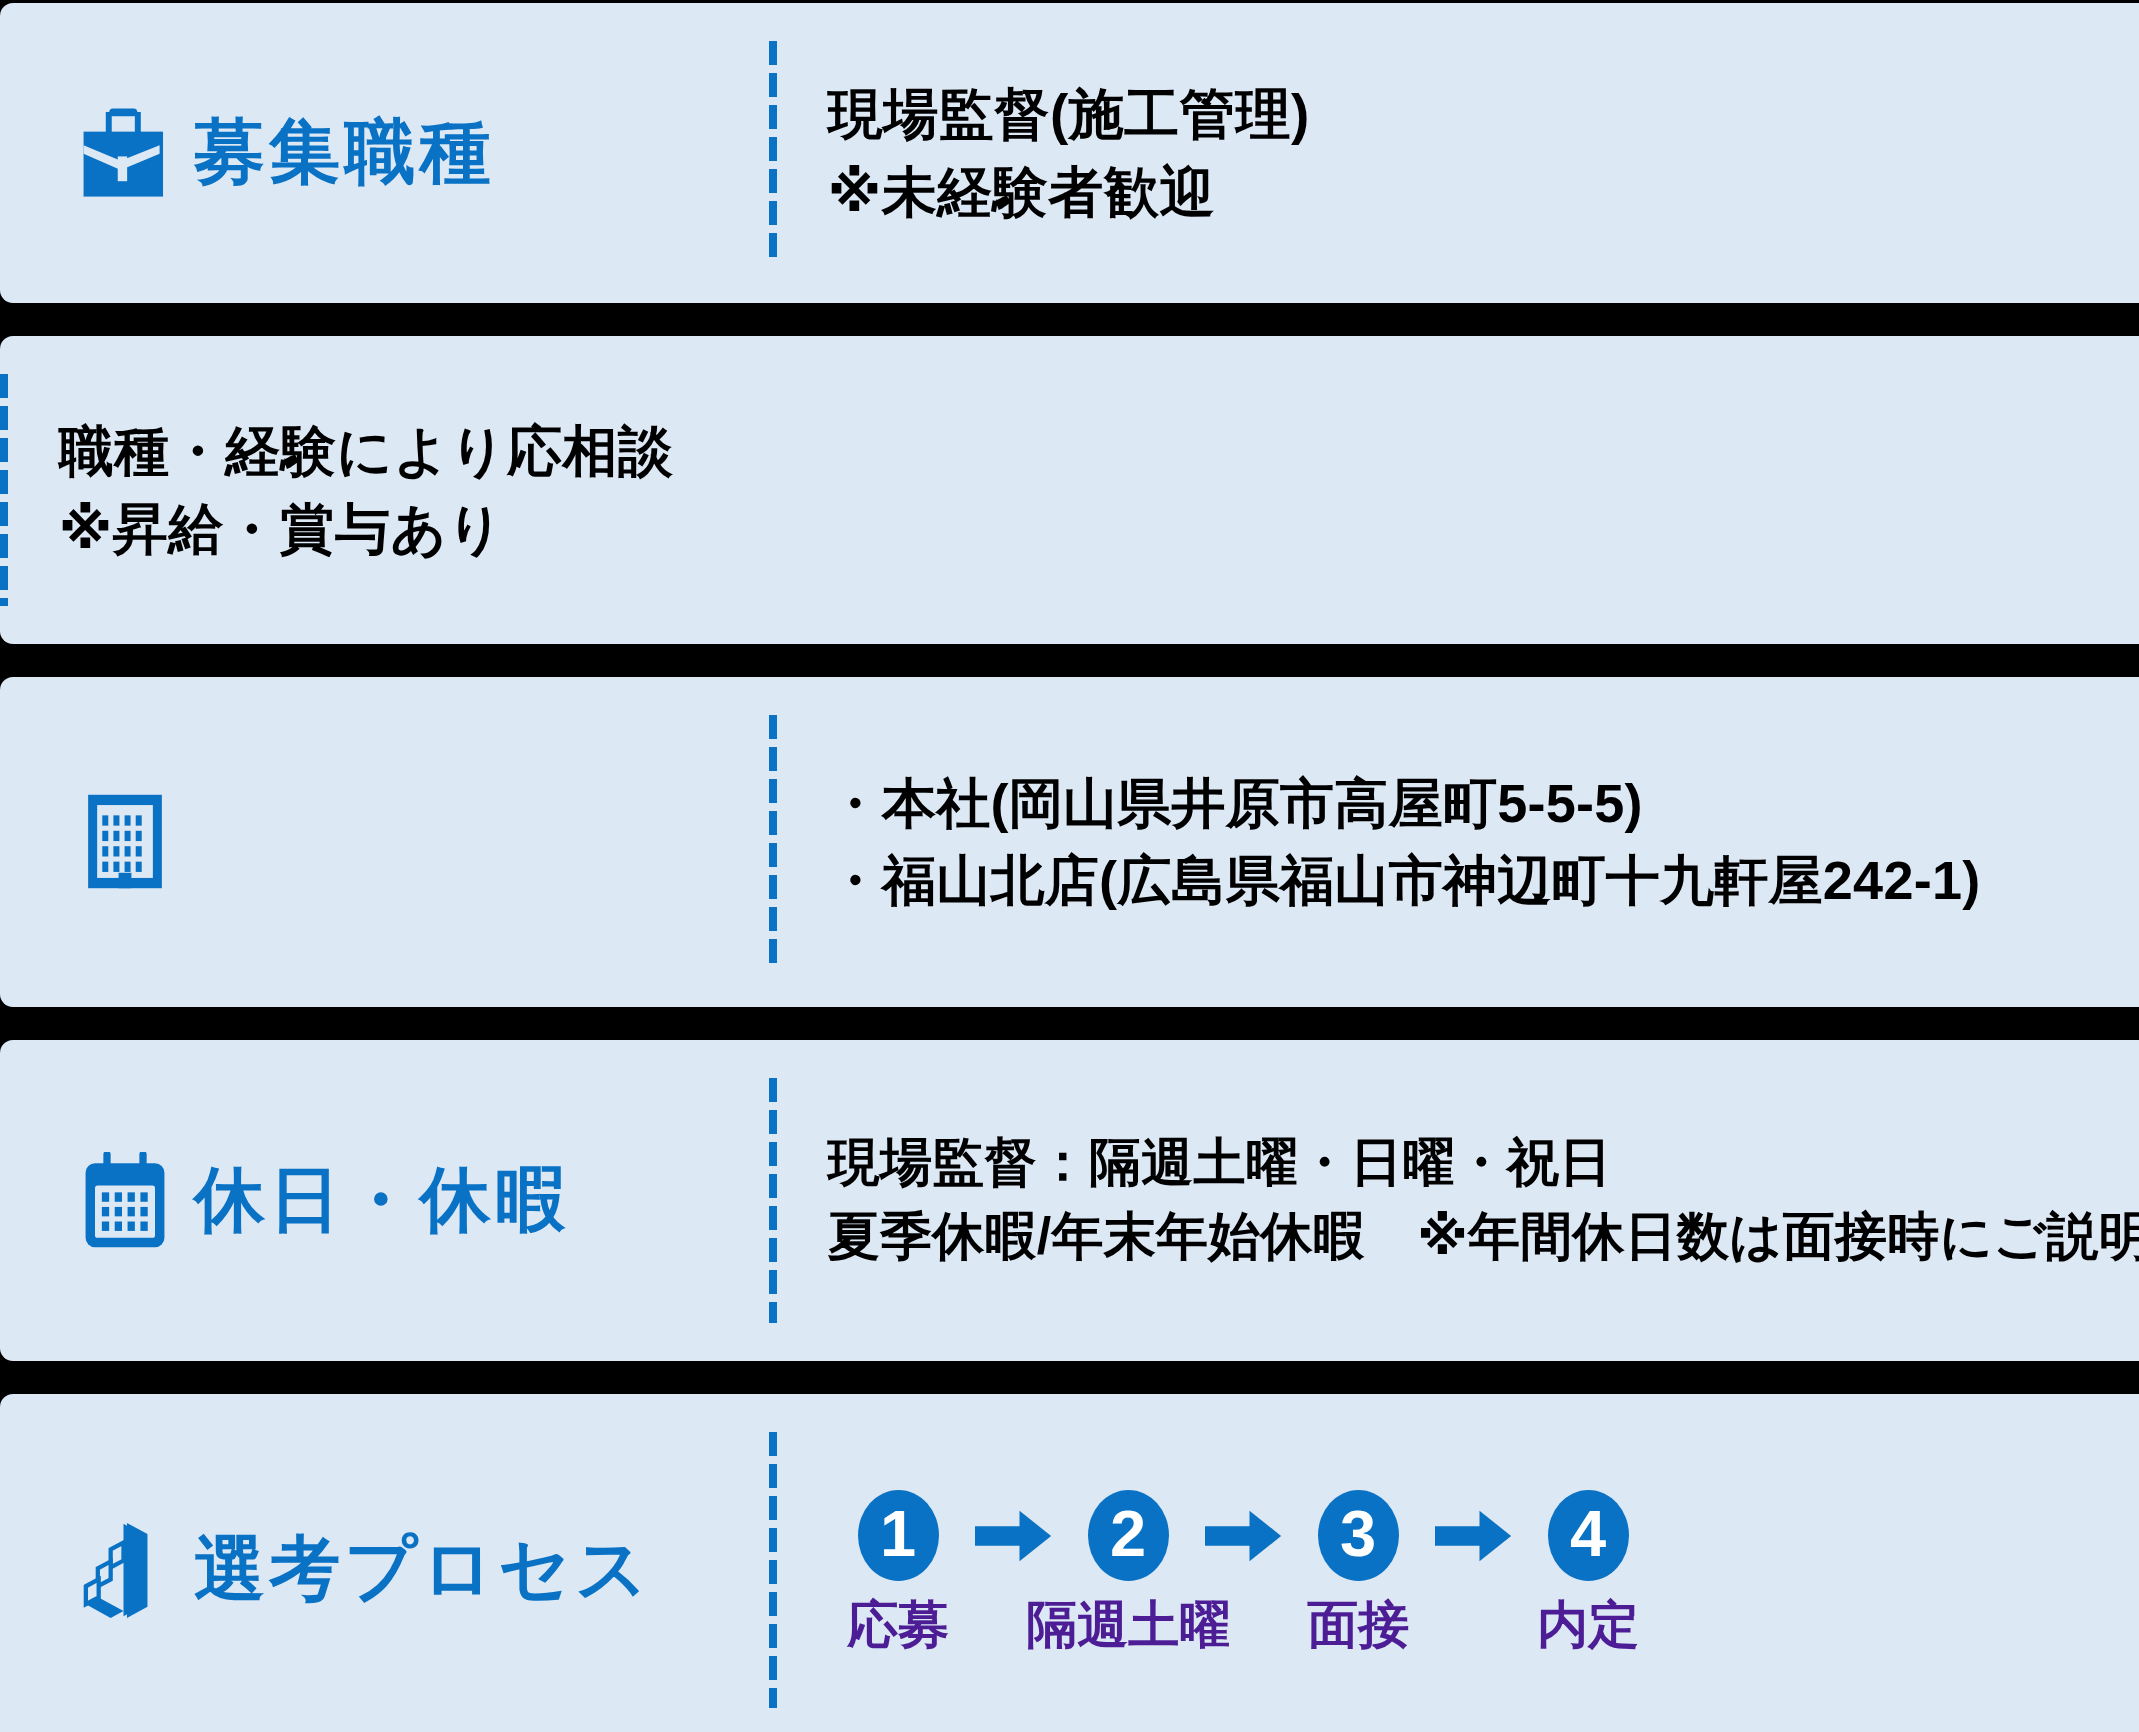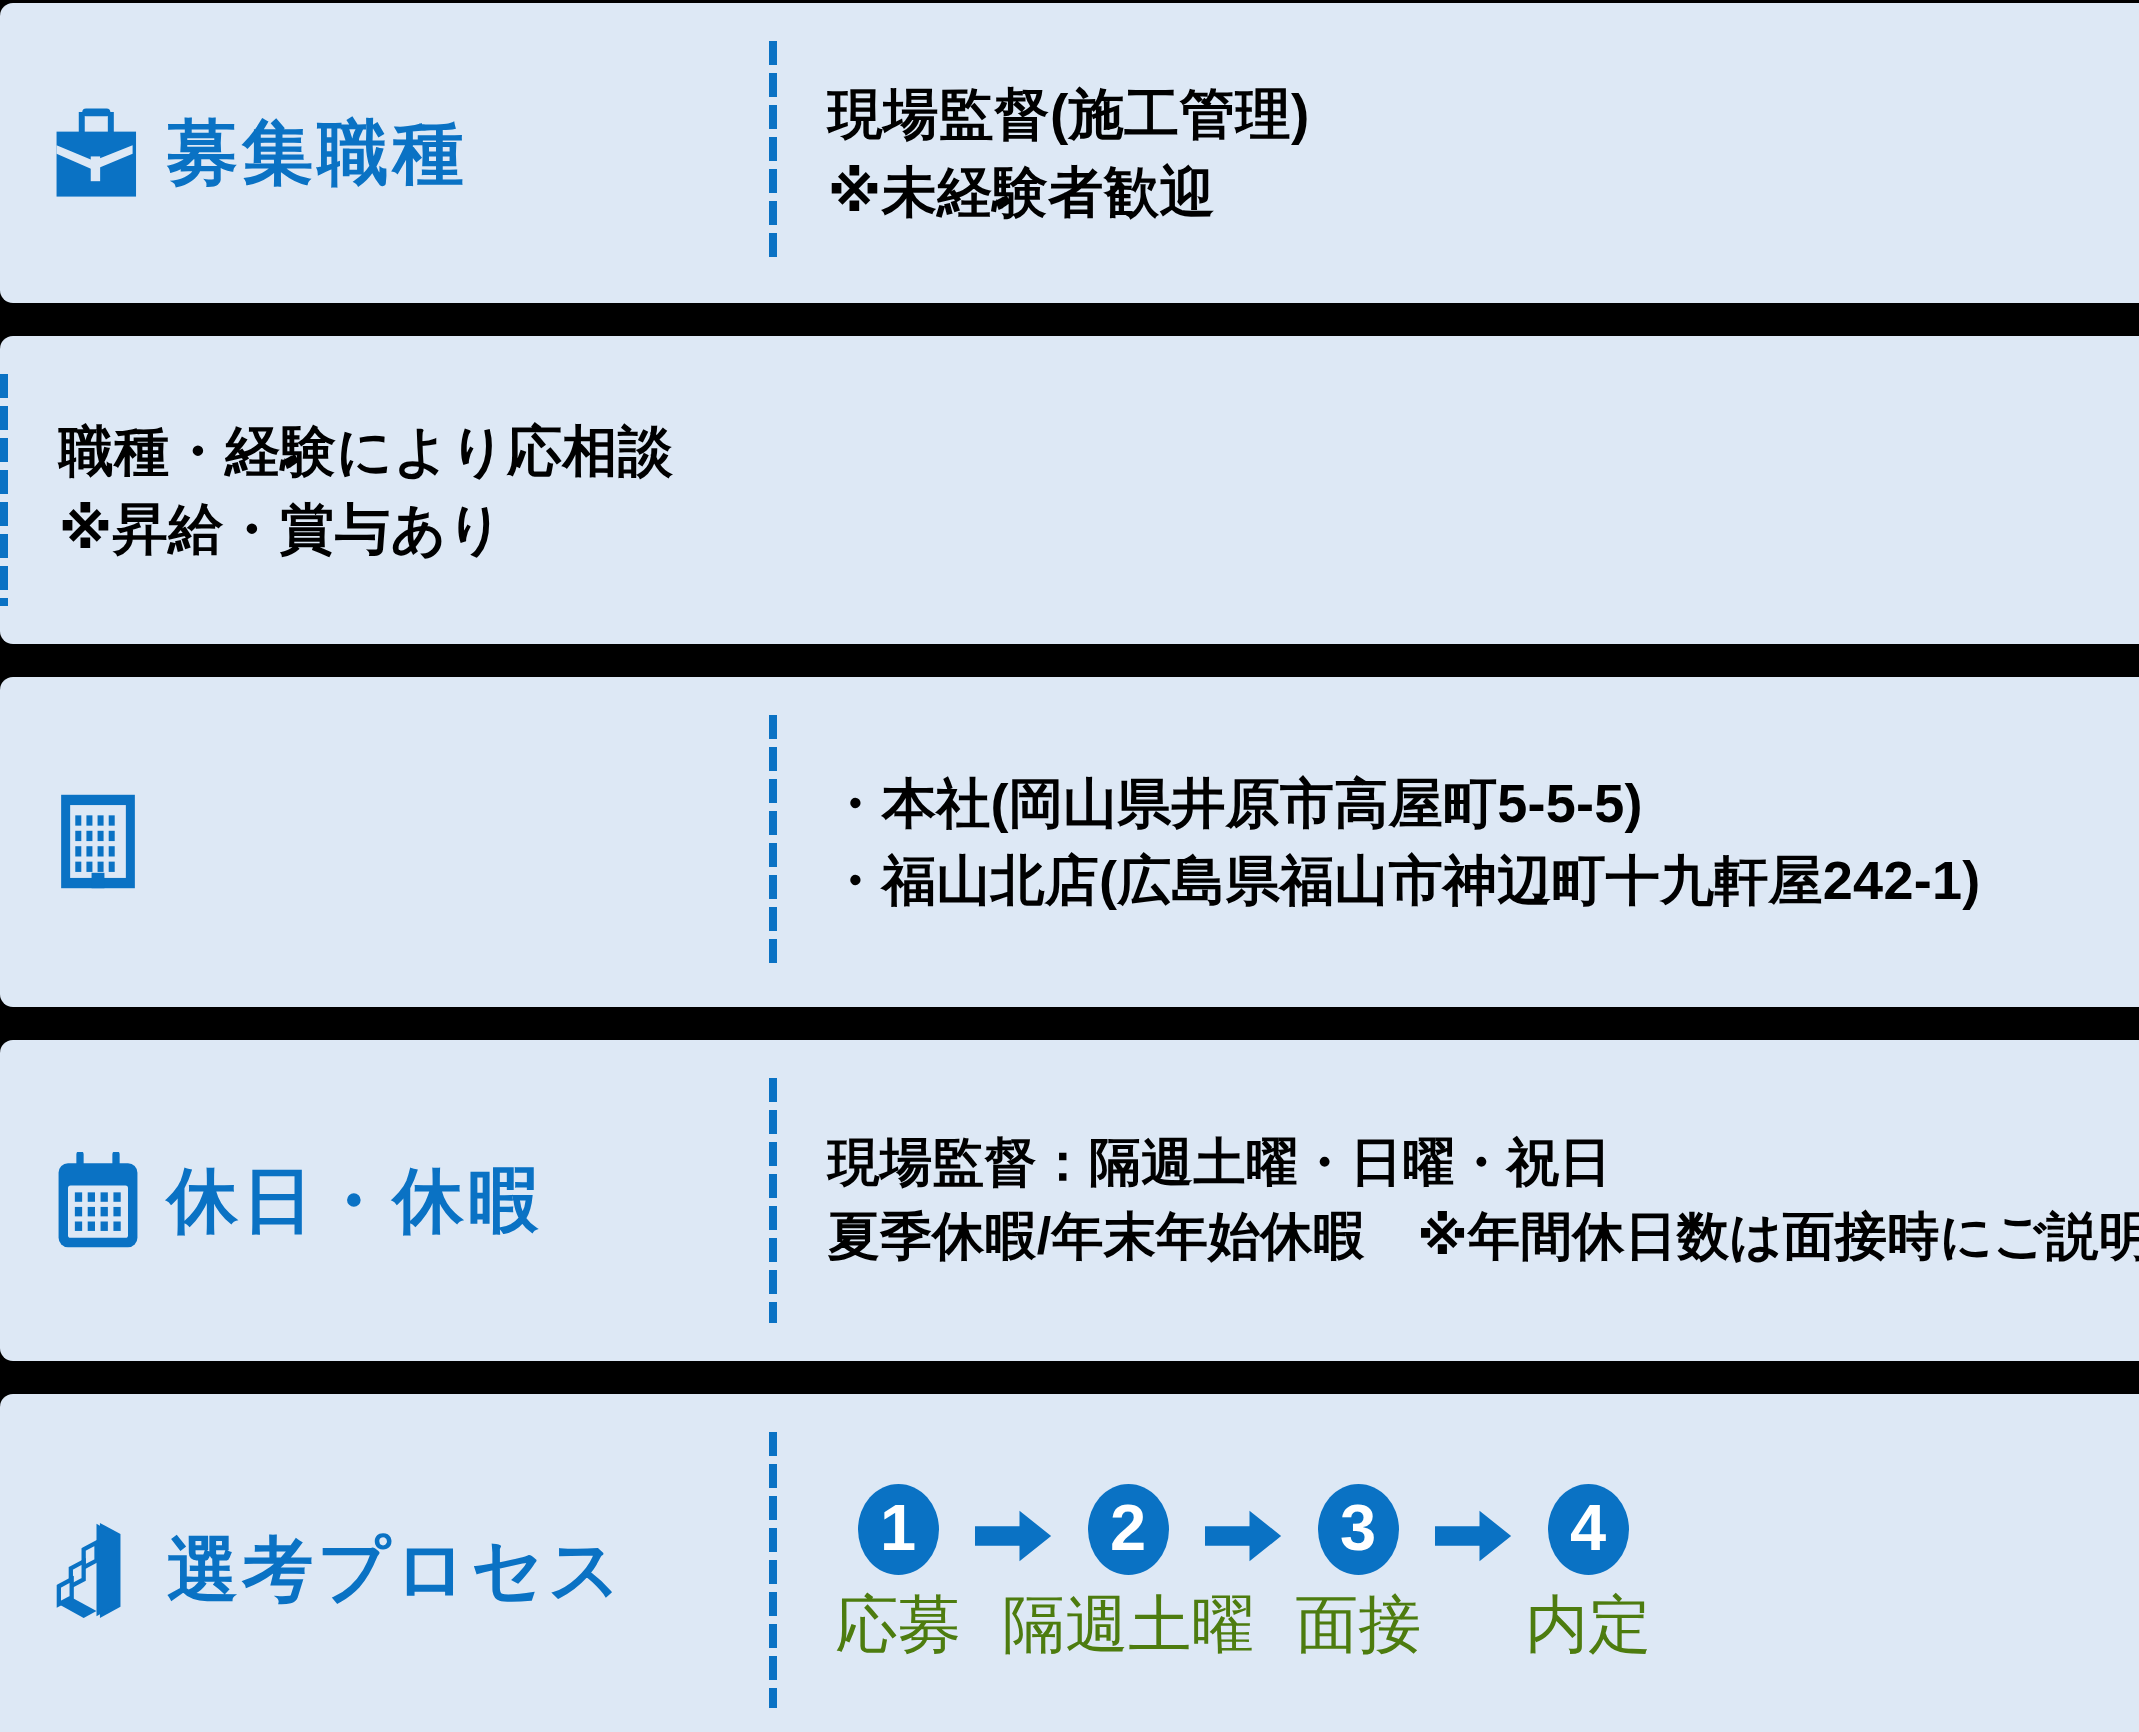--- a/index.html
+++ b/index.html
@@ -39,22 +39,23 @@
   .row-location { height: 330px; }
   .row-holiday  { height: 321px; }
   .row-process  { height: 352px; }
 
   
   .label-cell {
     width: 769px;
     flex: 0 0 769px;
     display: flex;
     align-items: center;
-    padding-left: 46px;
+    padding-left: 73px;
     box-sizing: border-box;
+    font-family: Liberation Serif, serif;
   }
   .icon-box {
     flex: 0 0 auto;
     width: 103px;
     height: 103px;
     display: flex;
     align-items: center;
     justify-content: center;
     margin-right: 18px;
   }
@@ -125,23 +126,23 @@
     align-items: center;
     justify-content: center;
     font-size: 65px;
     font-weight: bold;
     line-height: 1;
     padding-bottom: 3.4px;
     box-sizing: border-box;
   }
   .step-label {
     margin-top: 18px;
-    color: #4d7c0f;
-    font-size: 63px;
-    font-weight: normal;
+    color: #4c1d95;
+    font-size: 51px;
+    font-weight: bold;
     white-space: nowrap;
     line-height: 1;
   }
   .arrow {
     flex: 0 0 89px;
     width: 89px;
     display: flex;
     align-items: center;
     justify-content: center;
     margin-bottom: 68px;

